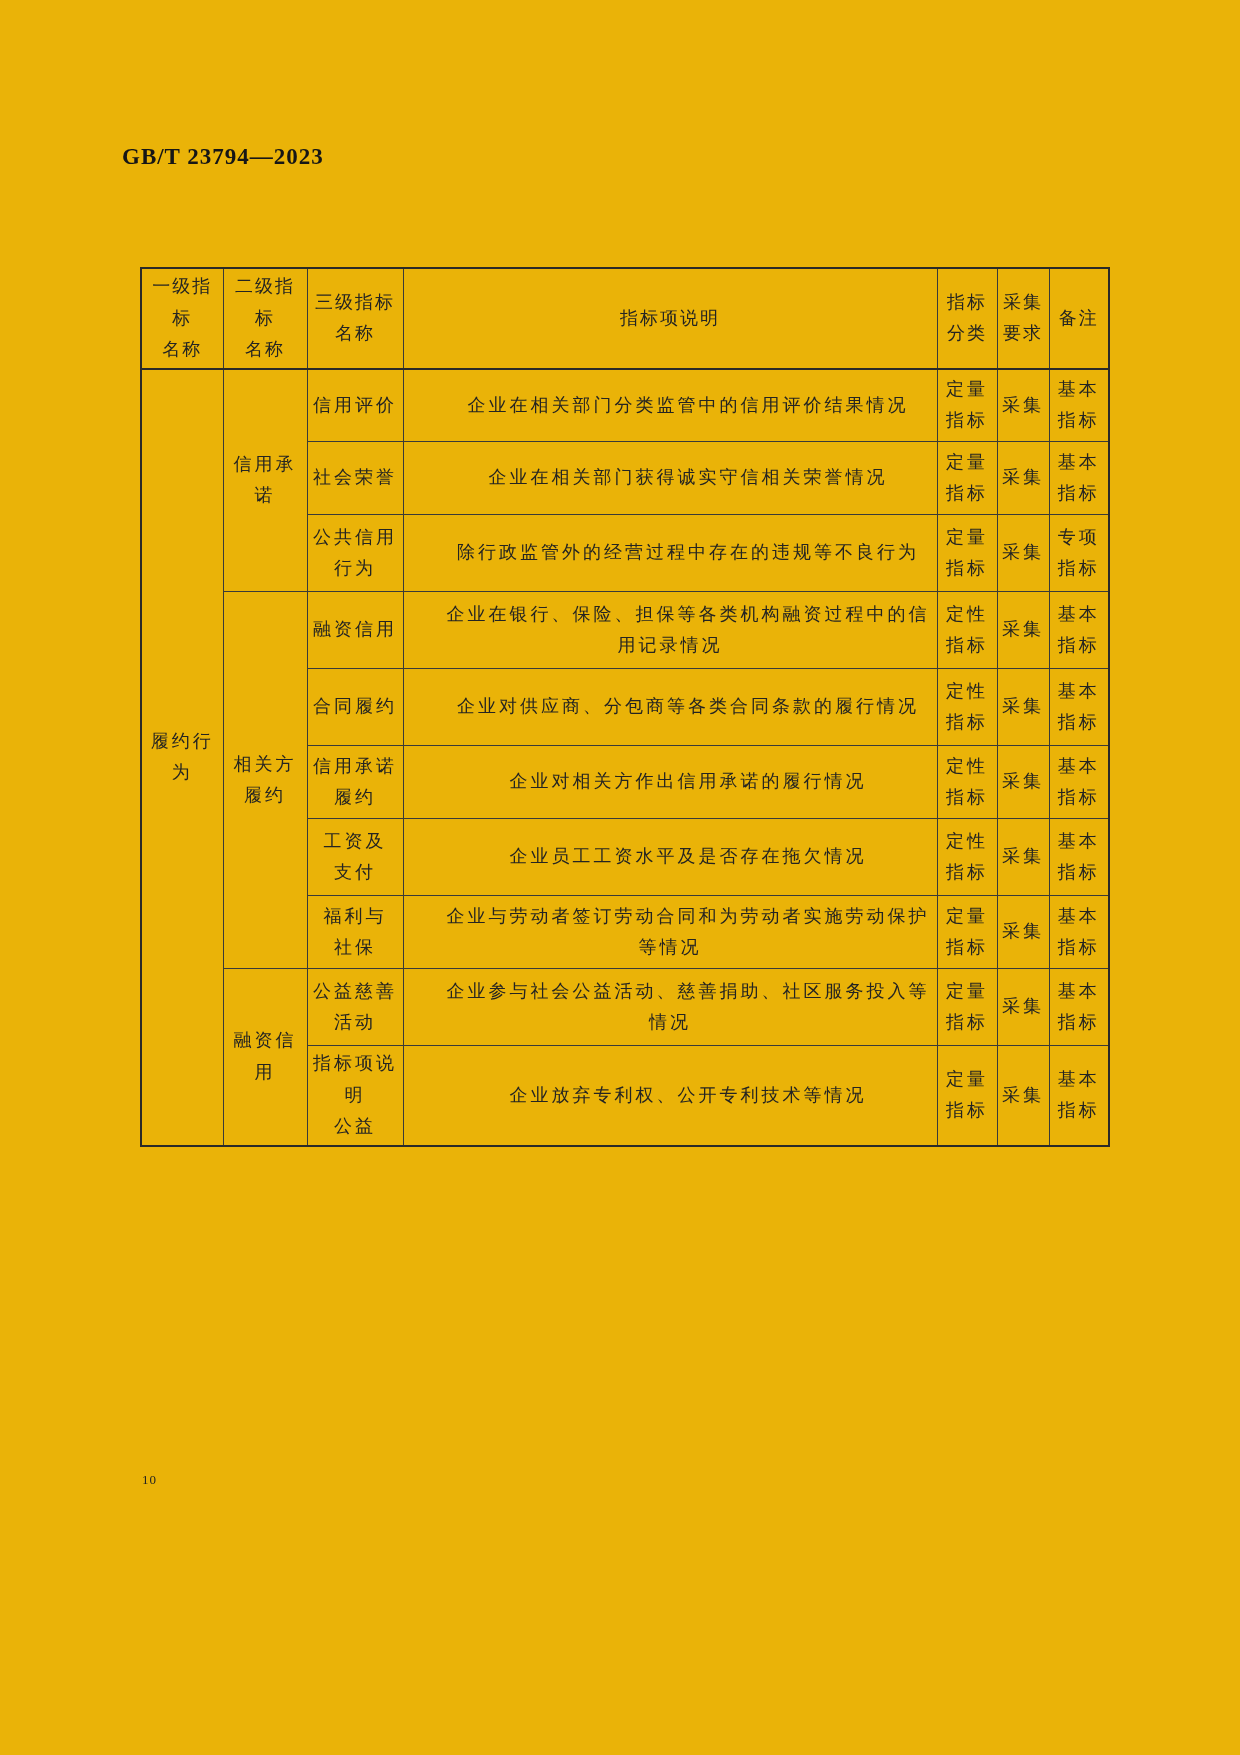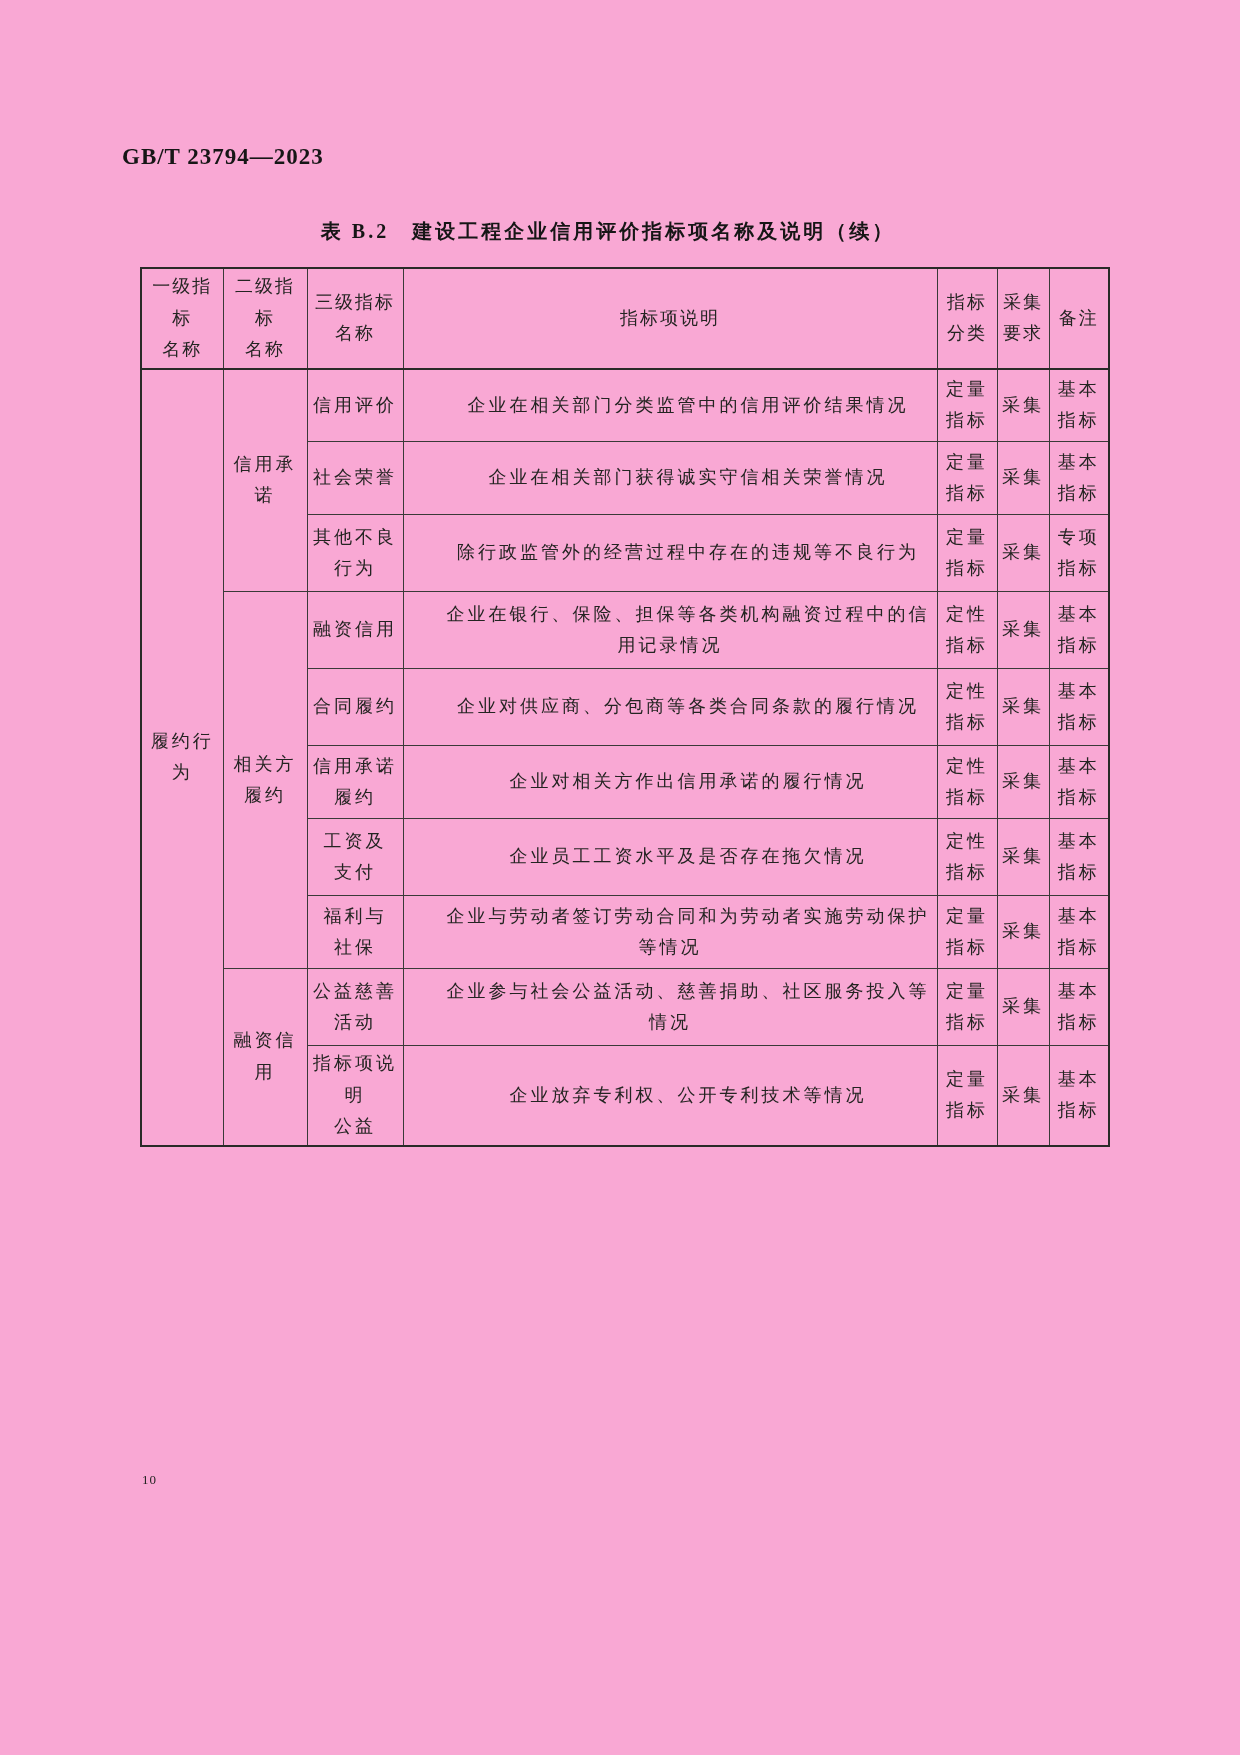--- a/index.html
+++ b/index.html
@@ -4,21 +4,21 @@
 <style>
   html, body {
     margin: 0;
     padding: 0;
     background: #ffffff;
   }
   .page {
     position: relative;
     width: 1240px;
     height: 1755px;
-    background: #f9a8d4;
+    background: #eab308;
     font-family: "Liberation Serif", "DejaVu Serif", serif;
     color: #1f1f1f;
     overflow: hidden;
   }
   .std-number {
     position: absolute;
     left: 122px;
     top: 144px;
     font-size: 23px;
     font-weight: bold;
@@ -81,21 +81,20 @@
     color: #242422;
   }
 </style>
 </head>
 <body>
 
 <div class="page">
 
   <div class="std-number">GB/T 23794—2023</div>
 
-  <div class="table-title">表 B.2　建设工程企业信用评价指标项名称及说明（续）</div>
 
   <table class="spec-table">
     <colgroup>
       <col style="width:82px">
       <col style="width:84px">
       <col style="width:96px">
       <col style="width:534px">
       <col style="width:60px">
       <col style="width:52px">
       <col style="width:60px">
@@ -132,21 +131,21 @@
         <td class="pre">社会荣誉</td>
         <td class="desc">企业在相关部门获得诚实守信相关荣誉情况</td>
         <td class="pre">定量
 指标</td>
         <td class="pre">采集</td>
         <td class="pre">基本
 指标</td>
       </tr>
 
       <tr class="body-row row-tall">
-        <td class="pre">其他不良
+        <td class="pre">公共信用
 行为</td>
         <td class="desc">除行政监管外的经营过程中存在的违规等不良行为</td>
         <td class="pre">定量
 指标</td>
         <td class="pre">采集</td>
         <td class="pre">专项
 指标</td>
       </tr>
 
       <tr class="body-row row-tall">

